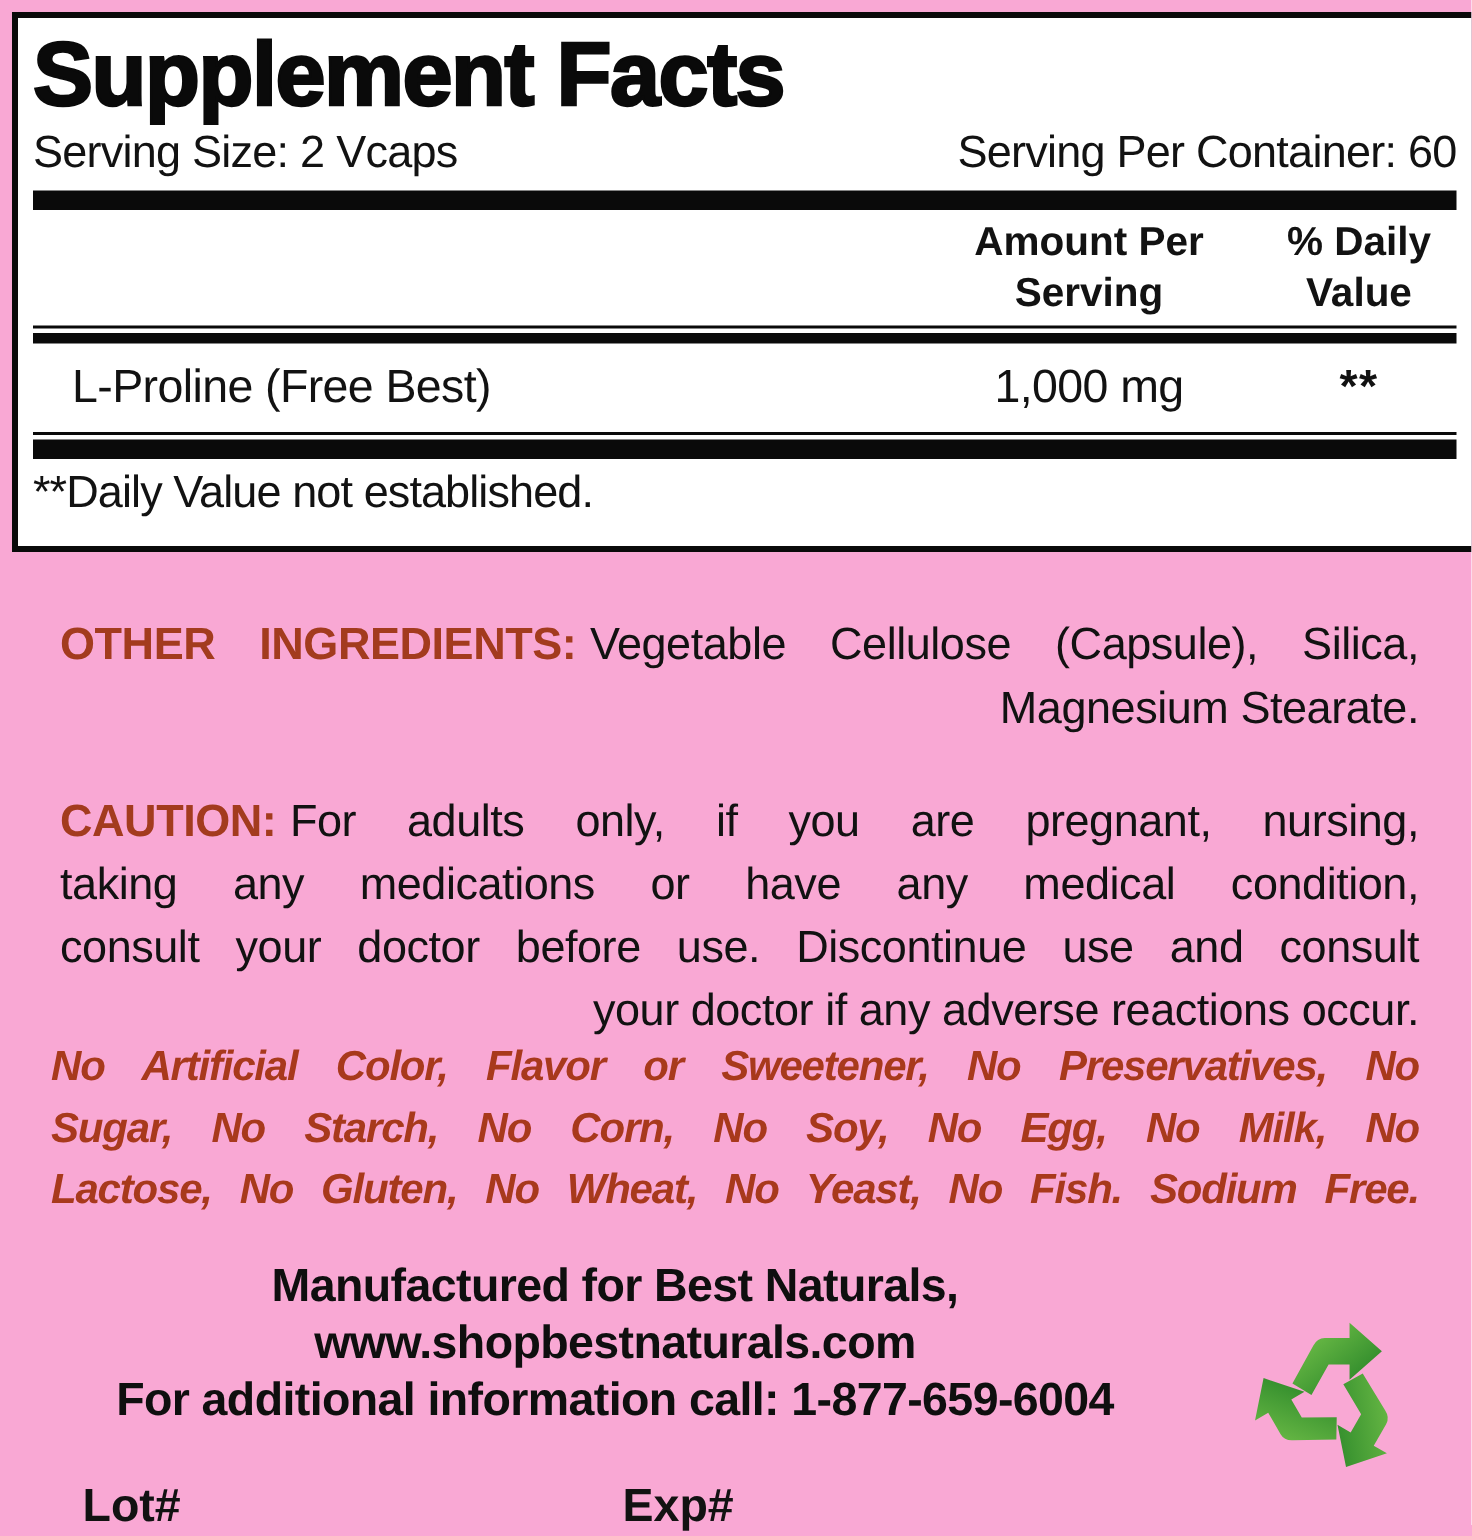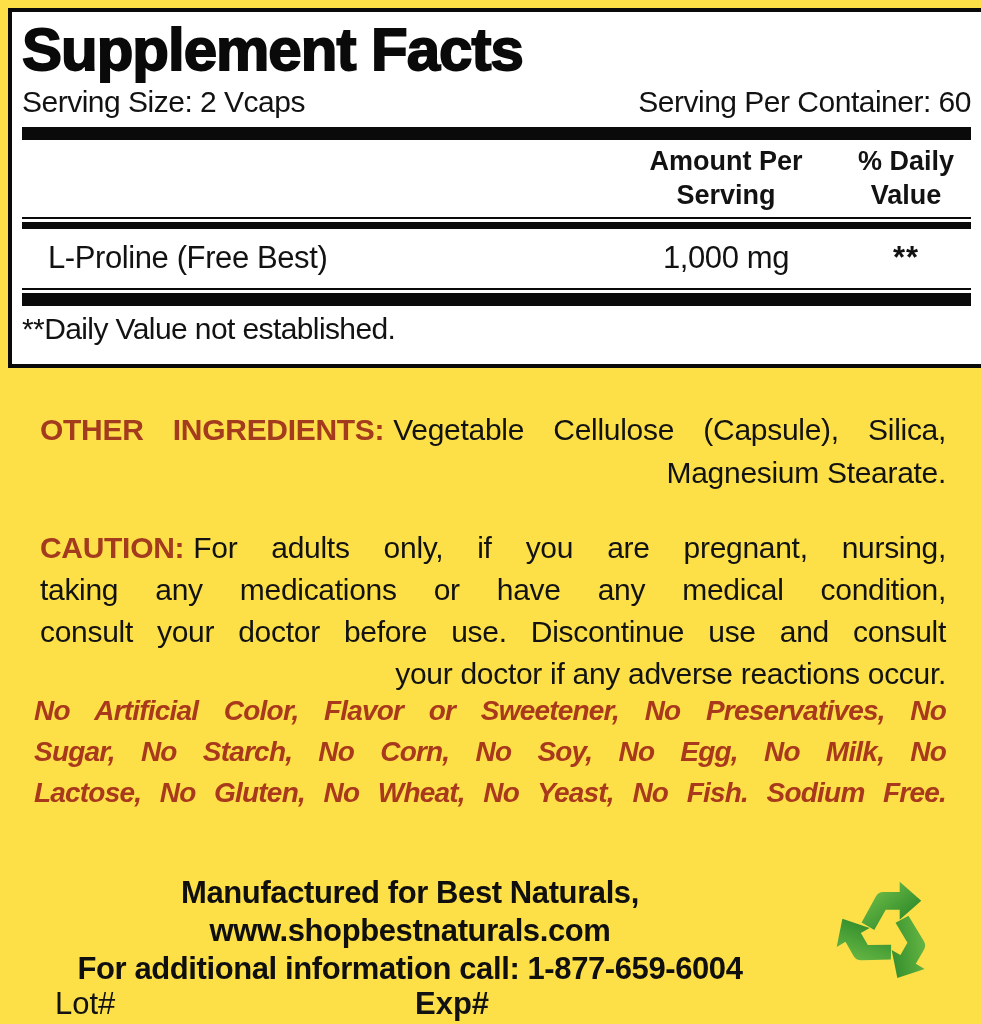--- a/index.html
+++ b/index.html
@@ -1,17 +1,17 @@
 <!DOCTYPE html>
 <html><head>
 <meta charset="utf-8">
 <style>
   html,body{margin:0;padding:0;background:#ffffff;}
   .label{
-    position:relative;width:981px;height:1024px;background:#fde047;
+    position:relative;width:981px;height:1024px;background:#f9a8d4;
     font-family:"Liberation Sans", sans-serif;color:#121212;overflow:hidden;
   }
 
   
   .sf-panel{
     position:absolute;left:8px;top:8px;width:949px;height:346px;
     border:4px solid #0a0a0a;padding:6px 10px 0 10px;background:#fff;
   }
   .sf-title{
     font-size:60px;font-weight:700;line-height:64px;letter-spacing:-1px;
@@ -48,23 +48,23 @@
   .p-other{top:408px;font-size:30px;line-height:43px;}
   .p-caution{top:503px;font-size:30px;line-height:42px;margin-top:24px;}
   .p-claims{
     left:34px;width:912px;top:690px;font-size:28px;line-height:41px;
     font-style:italic;font-weight:700;color:#a8391c;letter-spacing:-0.8px;
   }
 
   
   .footer{
     position:absolute;left:0;top:838px;width:820px;text-align:center;
-    font-weight:700;font-size:31px;line-height:38px;letter-spacing:-0.4px;color:#0f0f0f;margin-top:36px;
+    font-weight:700;font-size:31px;line-height:38px;letter-spacing:-0.4px;color:#0f0f0f;
   }
-  .lot{position:absolute;left:55px;top:986px;font-weight:400;font-size:31px;}
+  .lot{position:absolute;left:55px;top:986px;font-weight:700;font-size:31px;}
   .exp{position:absolute;left:415px;top:986px;font-weight:700;font-size:31px;}
 
   
   .recycle{position:absolute;left:818px;top:864px;width:138px;height:132px;}
 </style>
 </head>
 <body>
 
 <div class="label">
 

